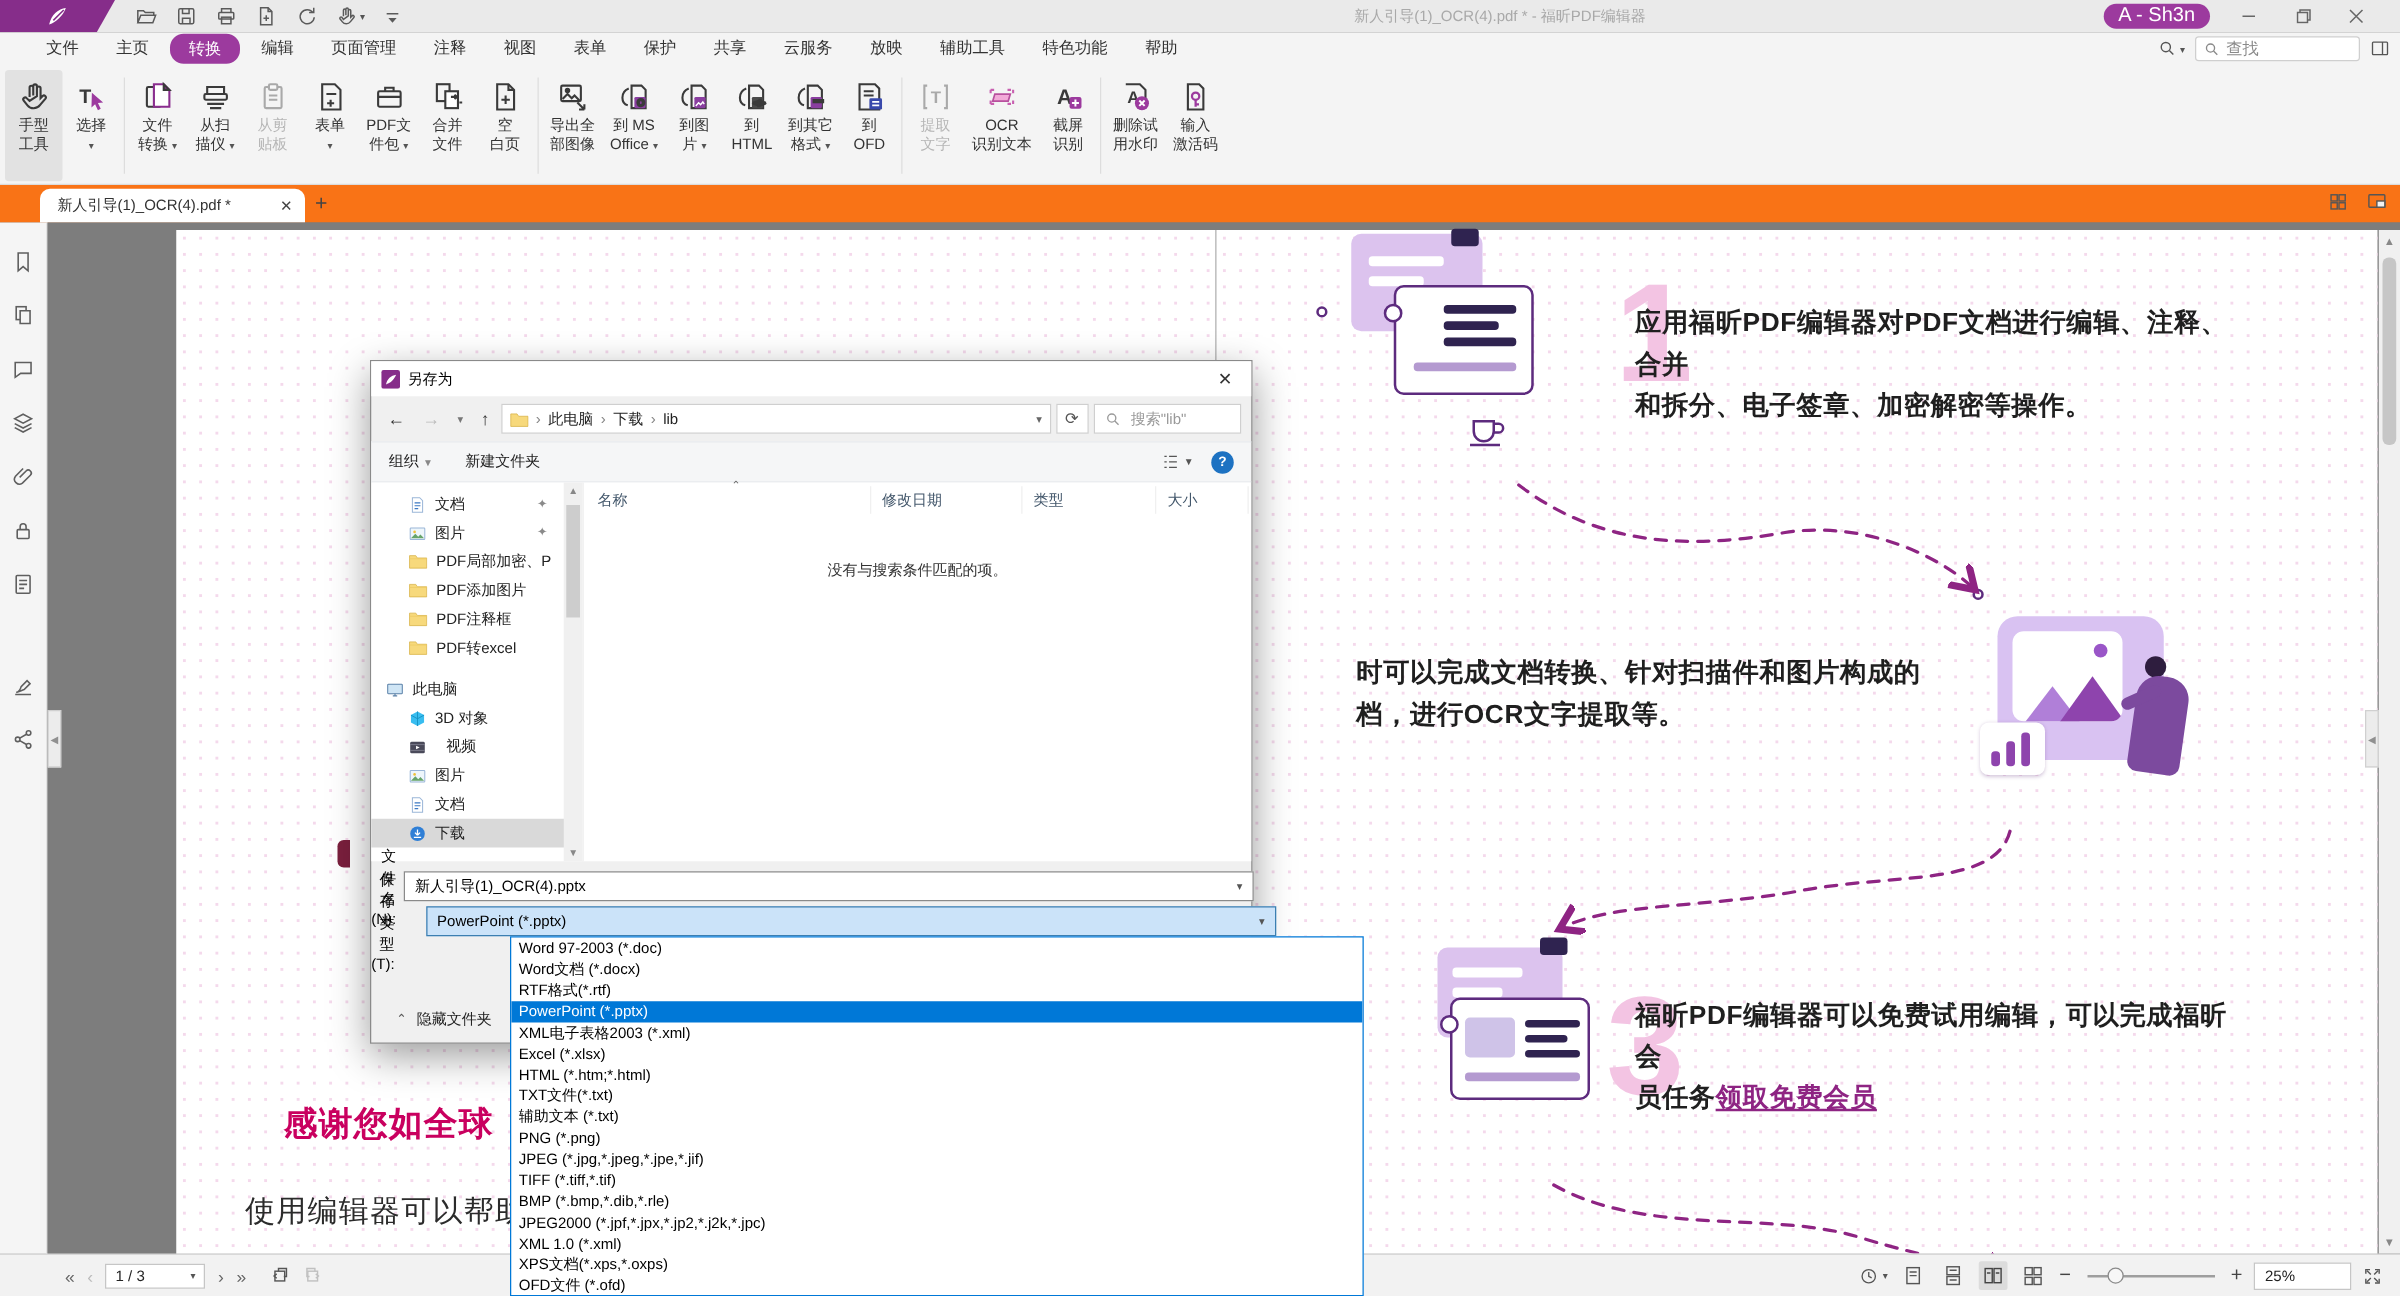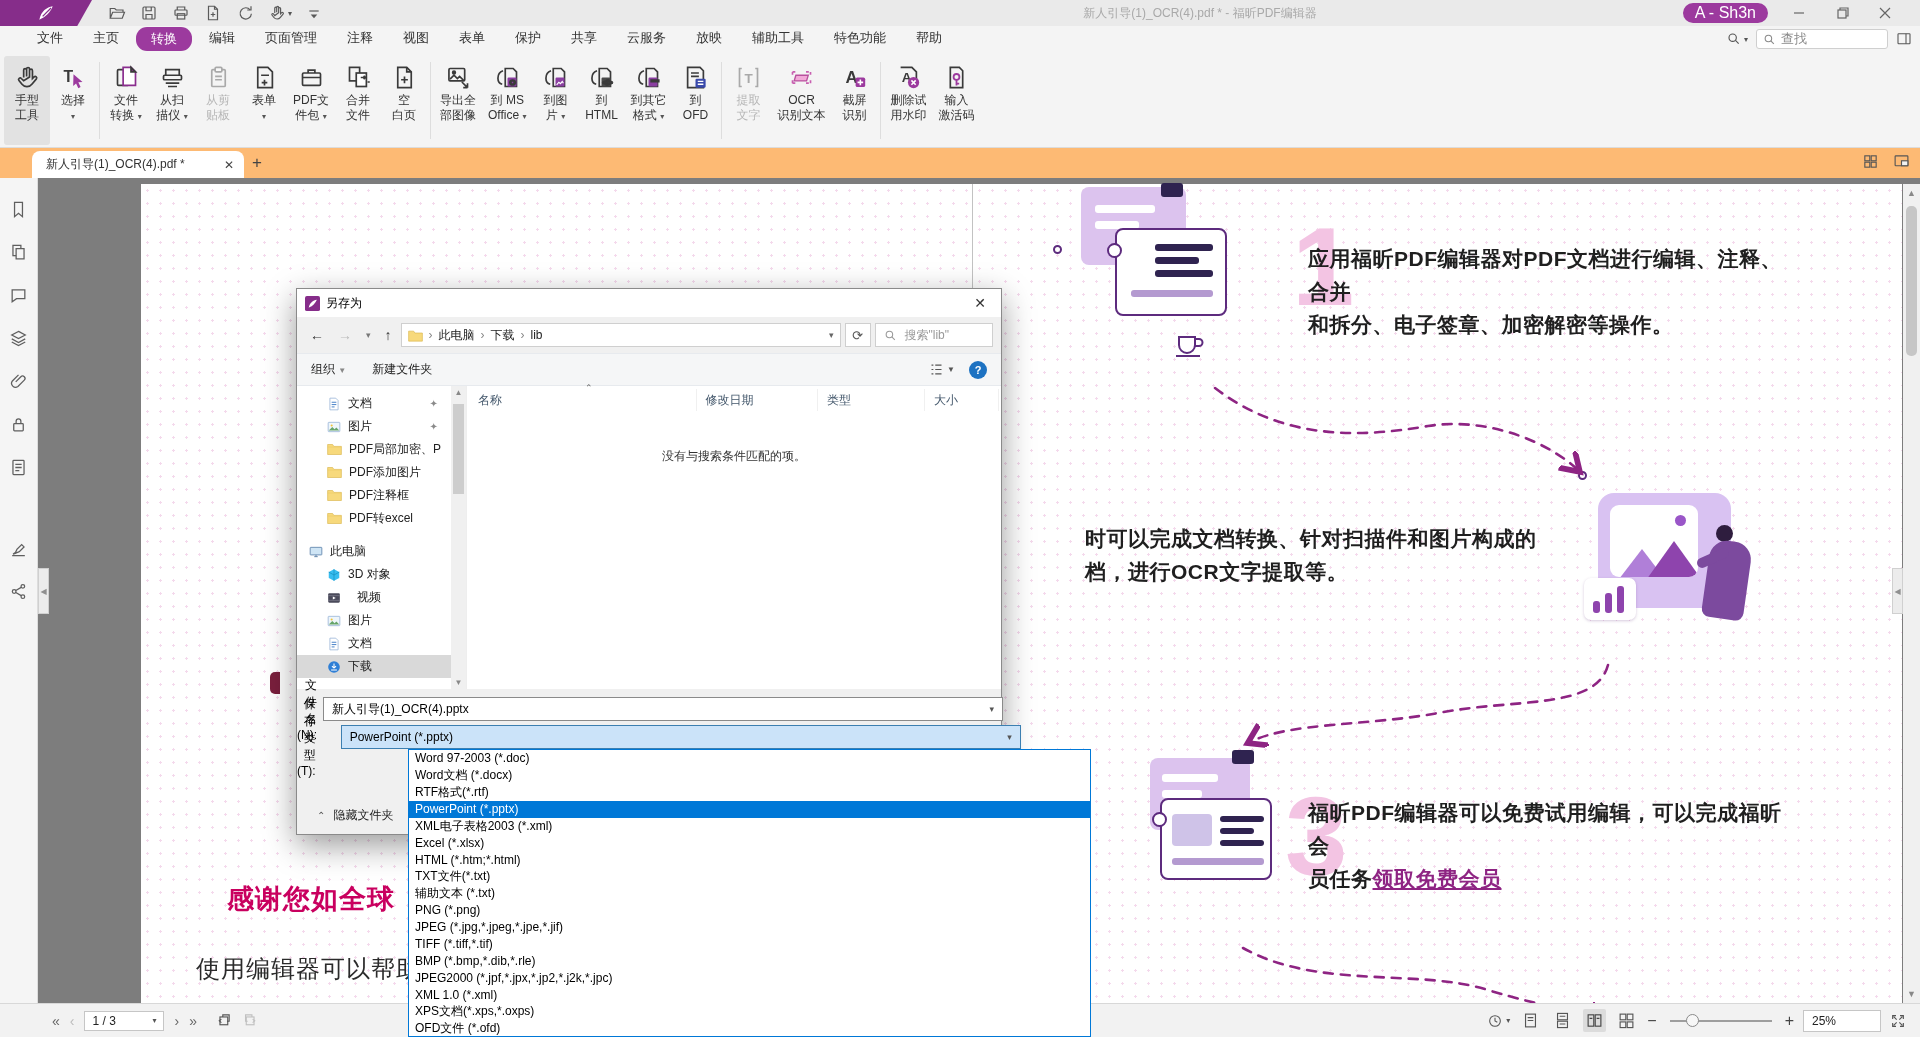--- a/index.html
+++ b/index.html
@@ -37,21 +37,21 @@
   .rbtn{display:flex;flex-direction:column;align-items:center;justify-content:flex-start;
     padding:5px 6px 2px;border-radius:3px;min-width:46px;}
   .rbtn.active{background:#e2e2e2;}
   .rbtn .ricon{height:32px;display:flex;align-items:center;justify-content:center;}
   .rbtn .rlabel{font-size:12px;line-height:15px;text-align:center;color:#333;white-space:nowrap;}
   .rbtn.disabled .rlabel{color:#b6b6b6;}
   .rbtn.disabled svg{opacity:.4;}
   .caret{font-size:8px;color:#555;}
 
   
-  #tabbar{position:absolute;left:0;top:148px;width:1920px;height:30px;background:#fdba74;}
+  #tabbar{position:absolute;left:0;top:148px;width:1920px;height:30px;background:#f97316;}
   #doc-tab{position:absolute;left:32px;top:3px;width:212px;height:27px;background:#fff;
     border-radius:8px 8px 0 0;display:flex;align-items:center;padding:0 10px 0 14px;font-size:12px;color:#333;}
   #tab-close{margin-left:auto;color:#444;font-size:12px;font-weight:bold;}
   #tab-add{position:absolute;left:252px;top:5px;font-size:17px;color:#444;}
   #tabbar-right{position:absolute;right:10px;top:5px;display:flex;gap:14px;color:#555;}
 
   
   #doc{position:absolute;left:38px;top:178px;width:1882px;height:825px;background:#7d7d7d;overflow:hidden;}
   .page{position:absolute;top:6px;bottom:-6px;background:#fff;
     background-image:radial-gradient(#f4d9ec 1.1px,rgba(0,0,0,0) 1.4px);background-size:13px 13px;}

